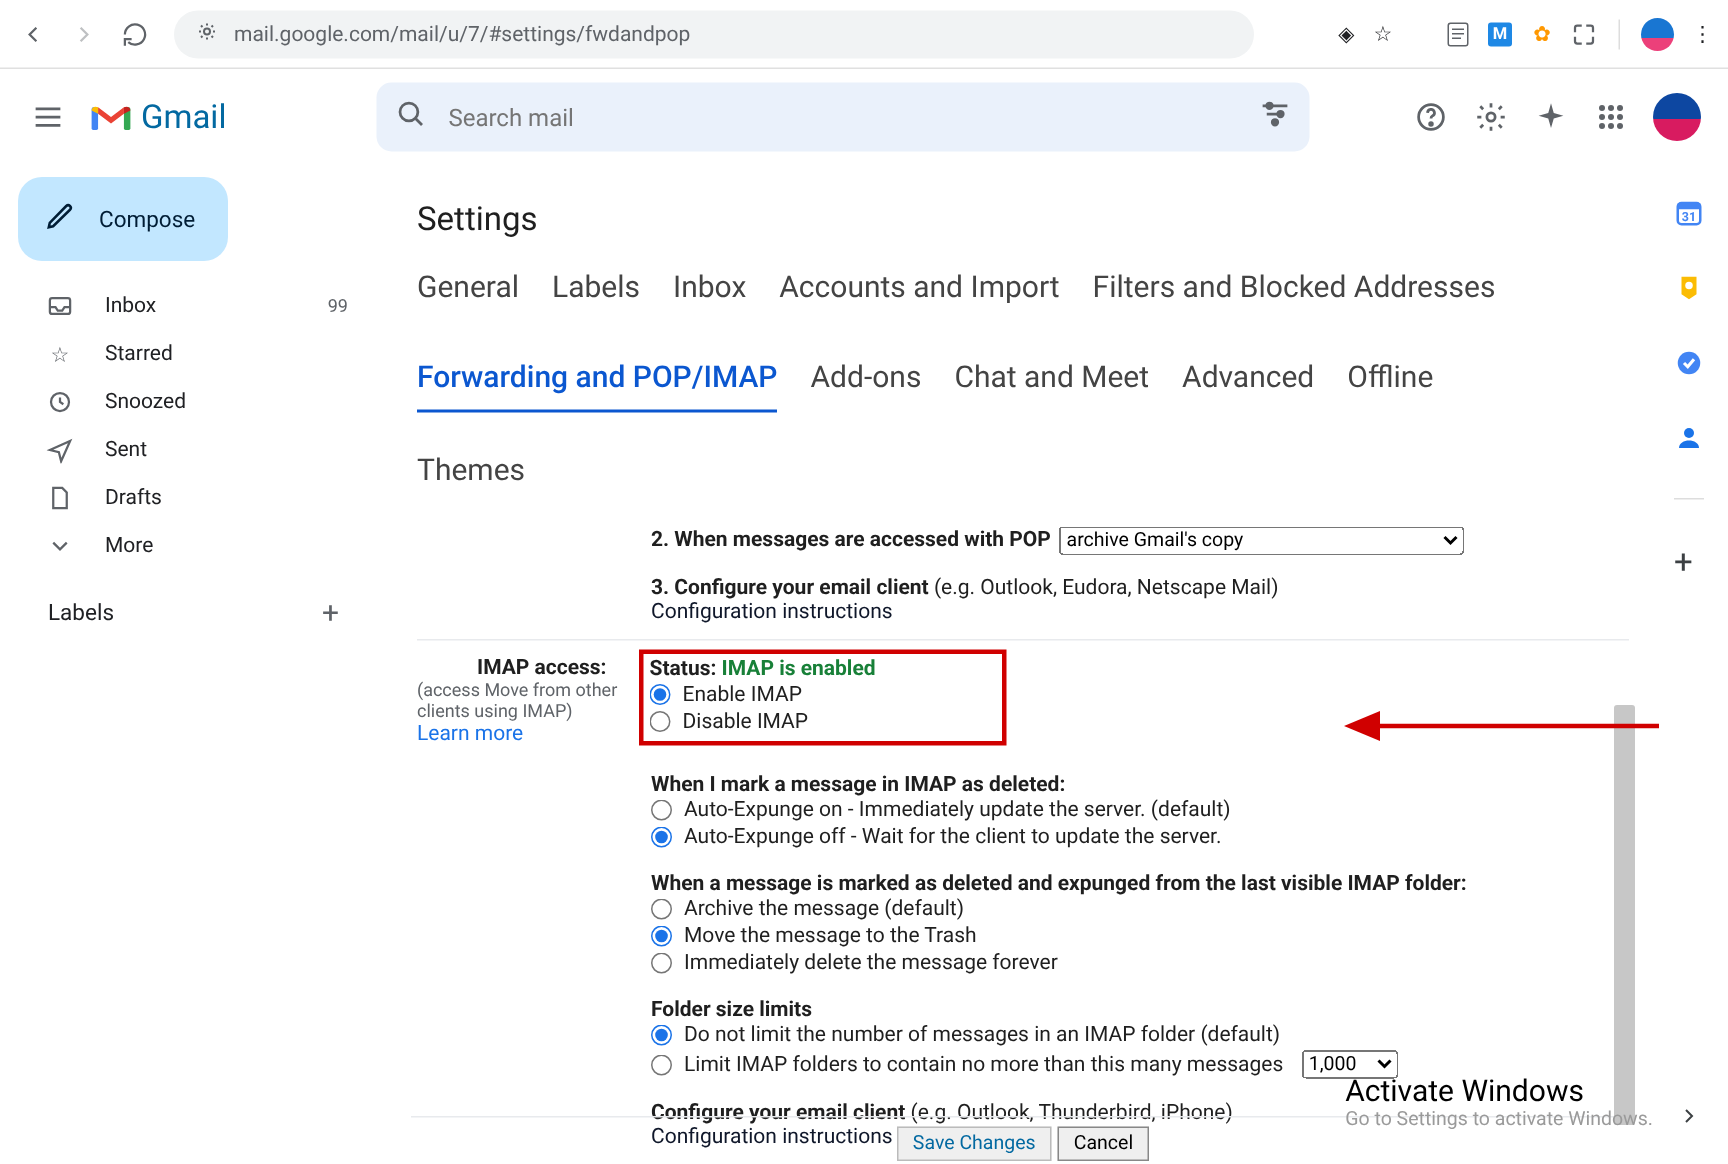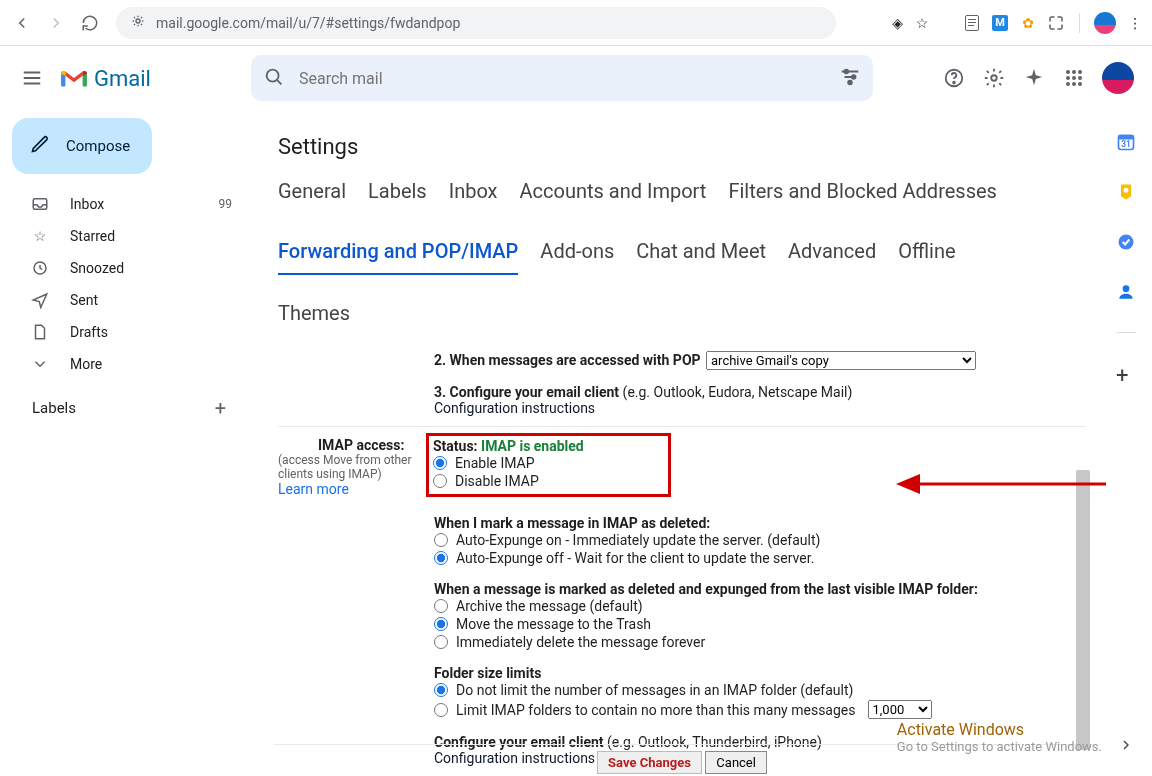--- a/index.html
+++ b/index.html
@@ -57,31 +57,31 @@
 .green { color: #188038; font-weight:bold; }
 .link { color:#0f172a; text-decoration:none; }
 select { font-size: 13px; }
 .radio-line { display:flex; align-items:center; gap: 8px; padding: 1px 0; }
 input[type=radio] { accent-color: #1a73e8; width:14px; height:14px; }
 .section-gap { height: 14px; }
 .red-box { border: 3px solid #d00000; padding: 2px 84px 4px 4px; display:inline-block; position:relative; left:-8px; top:-4px; }
 
 .save-bar { position:absolute; bottom: 0; left: 0; right: 0; text-align:center; padding: 6px 0 2px 0; border-top: 1px solid #e8eaed; }
 .save-bar button { font-size: 13px; padding: 3px 10px; border: 1px solid #888; background:#efefef; }
-.save-bar button.disabled { color:#b91c1c; border-color:#bbb;font-weight:bold; }
+.save-bar button.disabled { color:#0369a1; border-color:#bbb; }
 
 .right-rail { width: 52px; display:flex; flex-direction:column; align-items:center; gap: 30px; padding-top: 22px; }
 .rail-ic { width:20px; height:20px; }
 
 .arrow-annot { position:absolute; left: 640px; top: 354px; }
 .arrow-annot svg { width: 220px; height: 40px; }
 
 
 .win-act { position:absolute; right: 50px; bottom: 22px; text-align:left; color:#8a8a8a; pointer-events:none; }
-.win-act .t1 { font-size: 16px; font-weight: 400; color:#a16207; }
+.win-act .t1 { font-size: 20px; font-weight: 400; color:#000000; }
 .win-act .t2 { font-size: 13px; color:#9a9a9a; }
 
 .scrollbar-vert { position:absolute; right: 0; top: 352px; width: 14px; height: 280px; background:#c7c7c7; border-radius: 2px; }
 .right-chevron { position:absolute; right: 18px; bottom: 20px; color:#3c4043;}
 </style>
 </head>
 <body>
 
 <div class="browser-bar">
   <div class="nav-ico">

